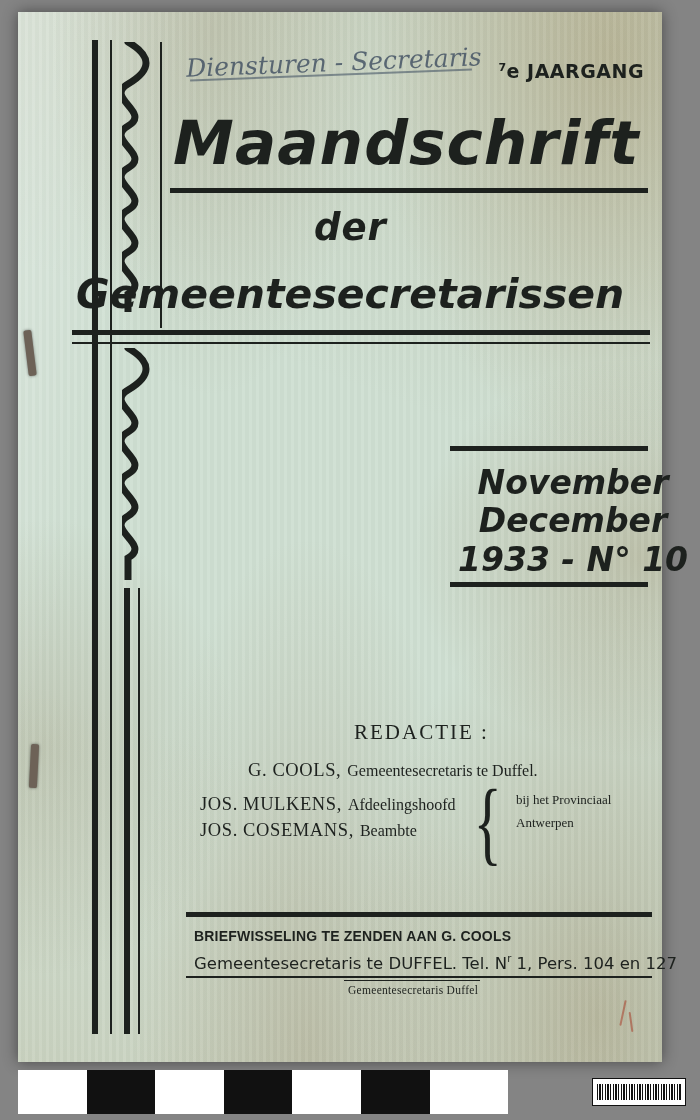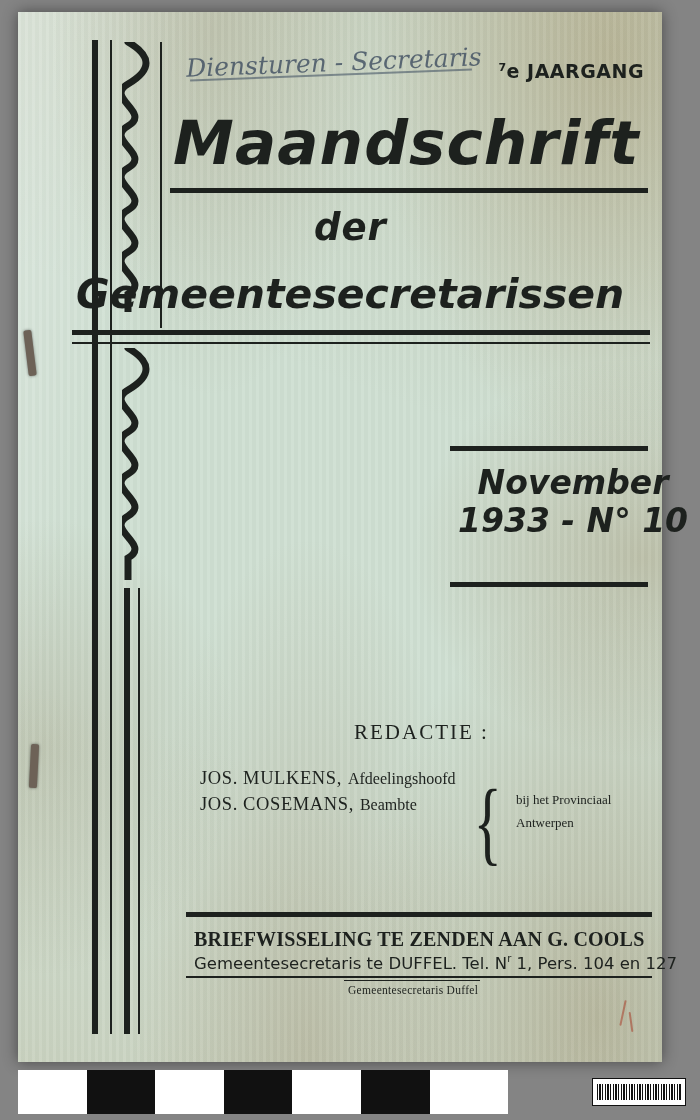--- a/index.html
+++ b/index.html
@@ -217,23 +217,23 @@
     font-size: 13px;
     color: #1d211e;
     line-height: 23px;
   }
 
   
   .brief1 {
     position: absolute;
     left: 176px;
     top: 916px;
-    font-family: Liberation Serif, serif;
-    font-weight: bold;
-    font-size: 20px;
+    font-family: Liberation Sans, sans-serif;
+    font-weight: bold;
+    font-size: 14px;
     color: #1d211e;
     letter-spacing: 0.2px;
     white-space: nowrap;
   }
   .brief2 {
     position: absolute;
     left: 176px;
     top: 941px;
     font-family: "DejaVu Sans", sans-serif;
     font-size: 16.5px;
@@ -343,27 +343,32 @@
 
       <div class="der">der</div>
 
       <div class="gemeente">Gemeentesecretarissen</div>
       <div class="hrule" style="left:54px; top:318px; width:578px;"></div>
       <div class="hrule thin" style="left:54px; top:330px; width:578px;"></div>
 
       <div class="hrule" style="left:432px; top:434px; width:198px;"></div>
       <div class="datebox">
         <div class="l1">November</div>
+        <div class="l2">December</div>
         <div class="l3">1933 - N° 10</div>
       </div>
       <div class="hrule" style="left:432px; top:570px; width:198px;"></div>
 
       <div class="redactie-title">REDACTIE :</div>
 
       <div class="redactie-list">
+        <div class="rline indent">
+          <span class="rname">G. COOLS,</span>
+          <span class="rrole">Gemeentesecretaris te Duffel.</span>
+        </div>
         <div class="rline" style="margin-top:8px;">
           <span class="rname">JOS. MULKENS,</span>
           <span class="rrole">Afdeelingshoofd</span>
         </div>
         <div class="rline">
           <span class="rname">JOS. COSEMANS,</span>
           <span class="rrole">Beambte</span>
         </div>
       </div>
 

